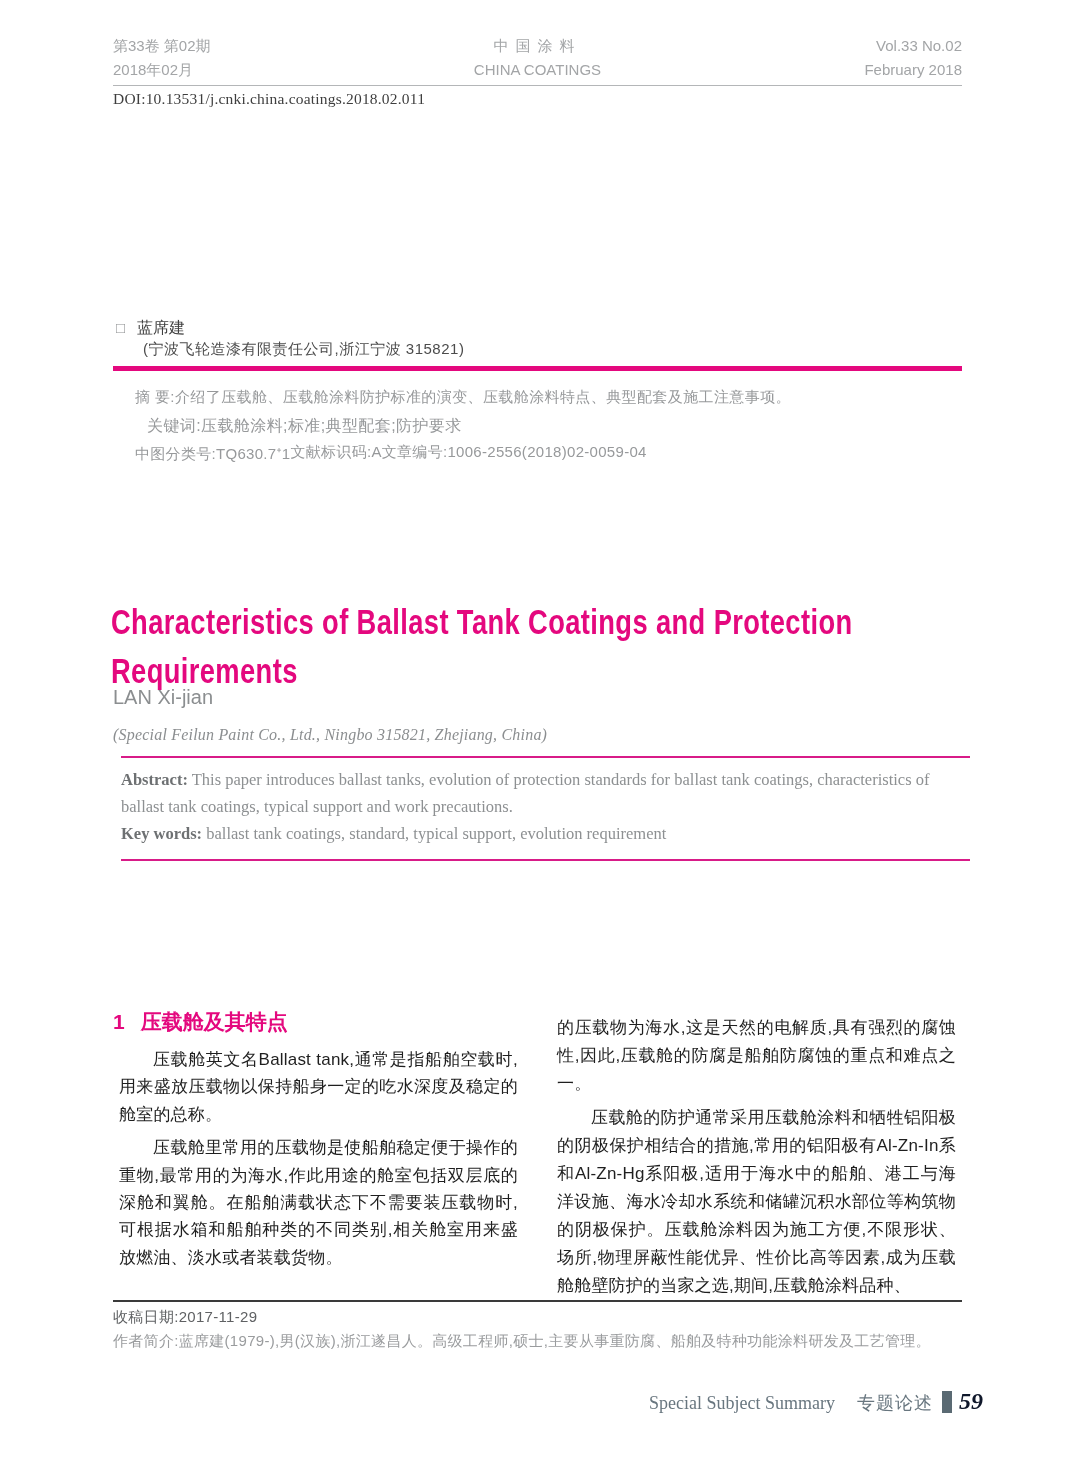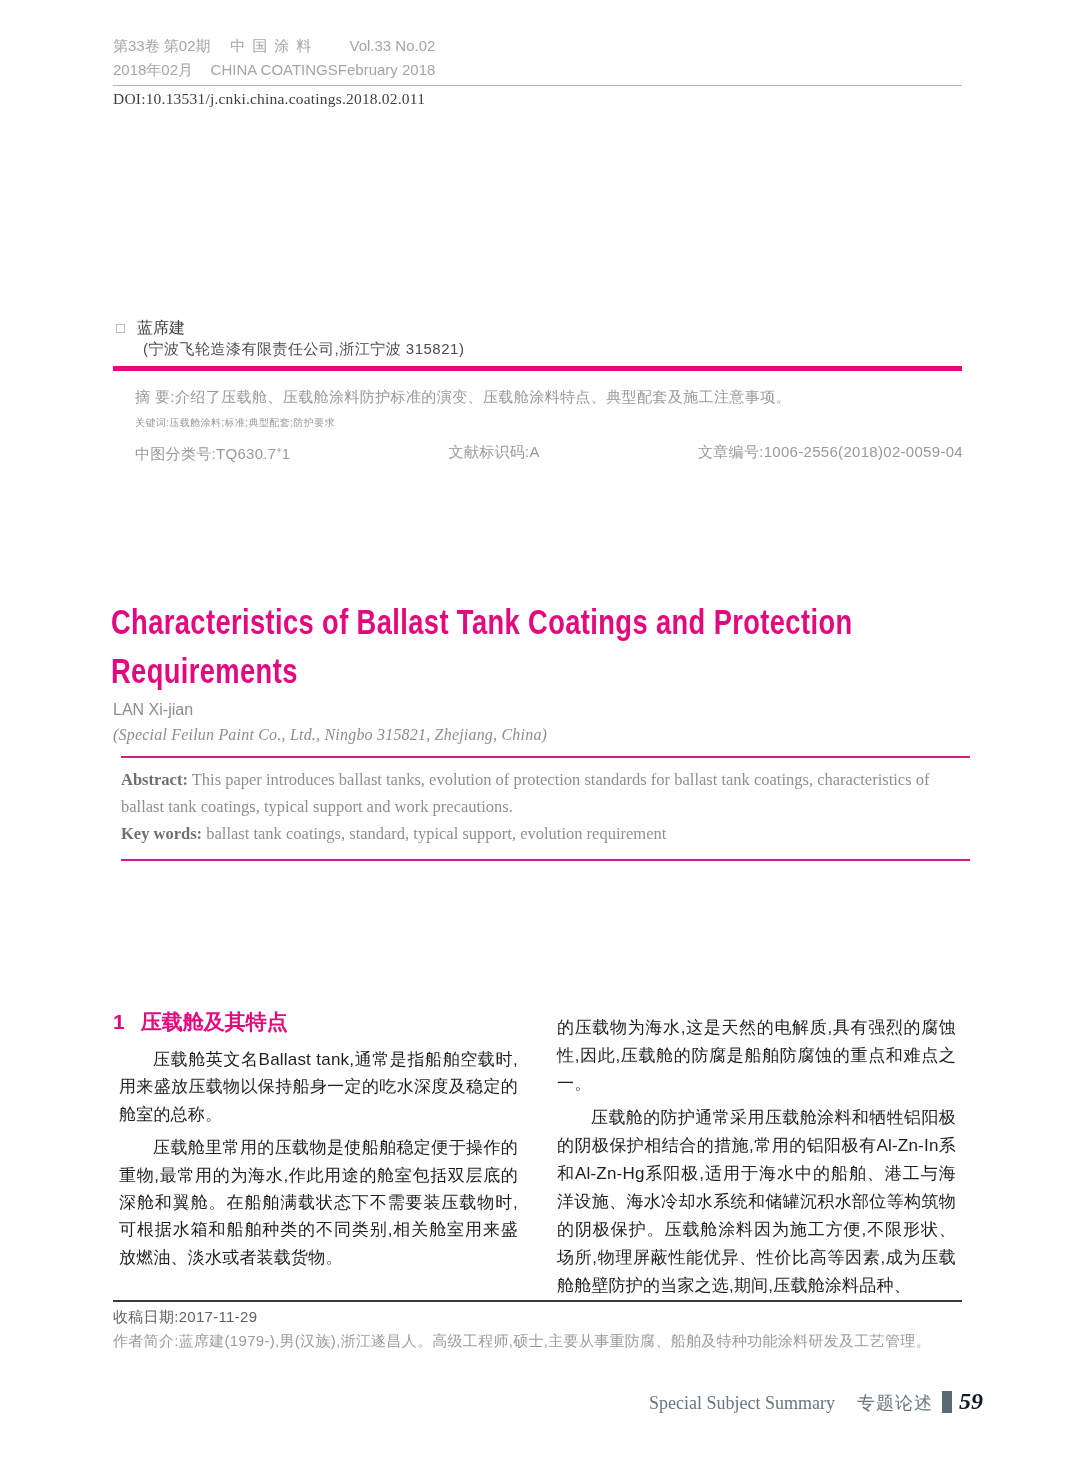--- a/index.html
+++ b/index.html
@@ -5,21 +5,21 @@
   html,body { margin:0; padding:0; background:#ffffff; }
   .page {
     position:relative; width:1075px; height:1459px; background:#ffffff;
     font-family:"Liberation Sans", sans-serif; overflow:hidden;
   }
   .abs { position:absolute; }
 
   
   .journal-header {
     left:113px; top:34px; width:849px;
-    display:flex; justify-content:flex-start; align-items:flex-start;
+    display:flex; justify-content:space-between; align-items:flex-start;
     color:#a3a5a7; font-size:15px; line-height:24px;
   }
   .jh-col { white-space:nowrap; }
   .jh-center { text-align:center; }
   .jh-center .cn { letter-spacing:7px; }
   .jh-right { text-align:right; }
   .header-rule { left:113px; top:85px; width:849px; height:1px; background:#b4b6b8; }
   .doi-line {
     left:113px; top:90px; font-family:"Liberation Serif", serif;
     font-size:15.5px; color:#3e3e3e; letter-spacing:0.2px;
@@ -30,35 +30,35 @@
     left:111px; top:238px; color:#e4087e; font-weight:bold;
     font-size:42px; letter-spacing:1px; white-space:nowrap;
   }
   .author-row { left:116px; top:318px; font-size:16px; color:#3f3f3f; }
   .author-marker { color:#8f9193; margin-right:12px; font-size:15px; }
   .affiliation-cn { left:143px; top:340px; font-size:15px; color:#4c4c4c; letter-spacing:0.5px; }
   .title-rule { left:113px; top:366px; width:849px; height:5px; background:#e4087e; }
 
   
   .abstract-cn { left:135px; top:388px; width:830px; font-size:15px; color:#97999b; letter-spacing:0.4px; }
-  .keywords-cn { left:135px; top:416px; width:830px; font-size:10px; color:#97999b; letter-spacing:0.4px; }
+  .keywords-cn { left:147px; top:416px; width:830px; font-size:16px; color:#97999b; letter-spacing:0.4px; }
   .clc-row {
-    left:135px; top:443px; width:828px; display:flex; justify-content:space-between;
+    left:135px; top:443px; width:828px; display:flex; justify-content:flex-start;
     font-size:15px; color:#97999b; letter-spacing:0.3px;
   }
 
   
   .title-en {
     left:111px; top:597px; color:#e4087e; font-weight:bold; font-size:35px; line-height:49px;
   }
   .title-en .t-line {
     display:block; white-space:nowrap; transform:scaleX(0.78); transform-origin:0 50%;
     letter-spacing:0.5px;
   }
-  .author-en { left:113px; top:701px; font-size:16px; color:#8b8e90; }
+  .author-en { left:113px; top:686px; font-size:20px; color:#8b8e90; }
   .affiliation-en {
     left:113px; top:726px; font-family:"Liberation Serif", serif; font-style:italic;
     font-size:16px; color:#8b8e90; letter-spacing:0.2px;
   }
 
   
   .abstract-en-box {
     left:113px; top:756px; width:849px;
     border-top:2px solid #d81b88; border-bottom:2px solid #d81b88;
     padding:8px 0 12px 0;

